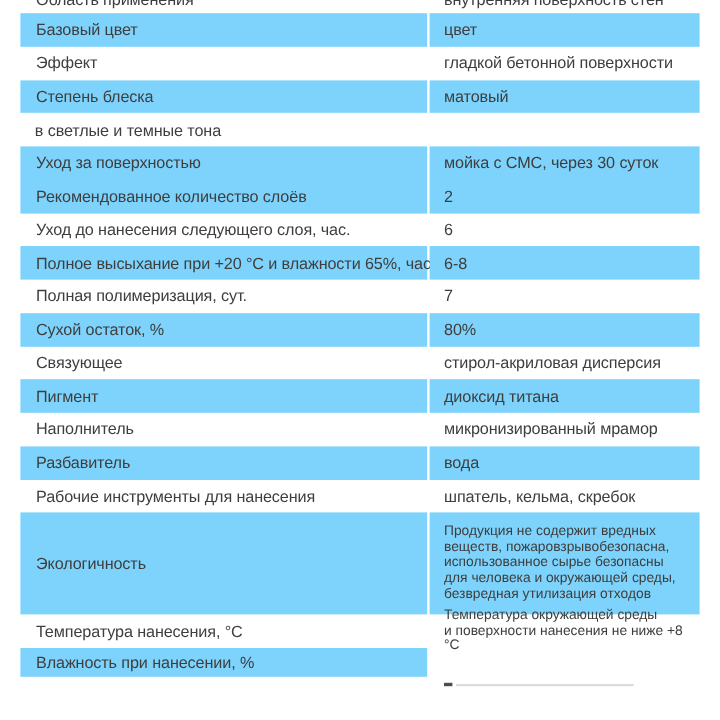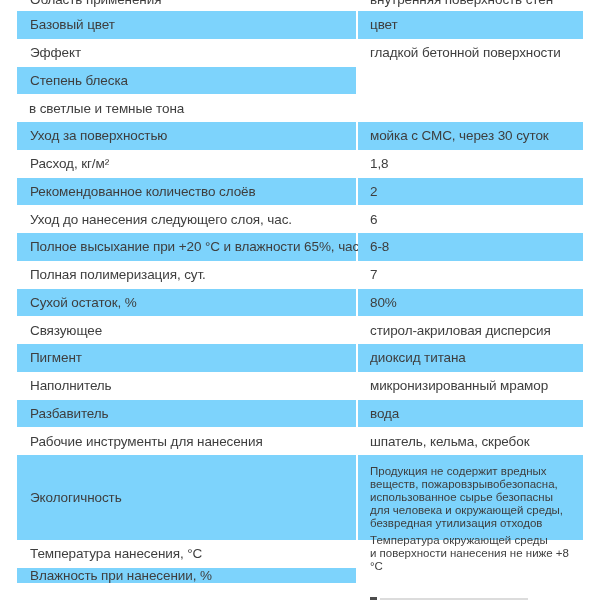--- a/index.html
+++ b/index.html
@@ -42,21 +42,21 @@
     white-space: nowrap;
   }
   .cell-r {
     flex: 1;
     padding-left: 12px;
     padding-right: 2px;
   }
   .r-std  { height: 27.75px; }
   .r-eco  { height: 85px; }
   .r-temp { height: 27.5px; }
-  .r-hum  { height: 24.5px; flex-direction: column; }
+  .r-hum  { height: 24.5px; }
   .r-first { height: 11px; }
   .r-first .cell { overflow: hidden; align-items: flex-start; }
   .r-first .cell span {
     display: block;
     margin-top: -8px;
     line-height: 16px;
   }
   .r-last { height: 8px; }
   .r-last .cell { overflow: hidden; align-items: flex-start; }
   .small {
@@ -112,45 +112,40 @@
       </div>
     <div class="cell cell-r">
         <span>гладкой бетонной поверхности</span>
       </div>
   </div>
 
   <div class="row r-std striped">
     <div class="cell cell-l">
         <span>Степень блеска</span>
       </div>
+    <div class="cell cell-r">
+        <span>матовый</span>
+      </div>
   </div>
 
   <div class="row r-std">
     <div class="cell cell-r">
         <span>в светлые и темные тона</span>
       </div>
   </div>
 
   <div class="row r-std striped">
     <div class="cell cell-l">
         <span>Уход за поверхностью</span>
       </div>
     <div class="cell cell-r">
         <span>мойка с СМС, через 30 суток</span>
       </div>
   </div>
 
-  <div class="row r-std">
-    <div class="cell cell-l">
-        <span>Расход, кг/м²</span>
-      </div>
-    <div class="cell cell-r">
-        <span>1,8</span>
-      </div>
-  </div>
 
   <div class="row r-std striped">
     <div class="cell cell-l">
         <span>Рекомендованное количество слоёв</span>
       </div>
     <div class="cell cell-r">
         <span>2</span>
       </div>
   </div>
 

